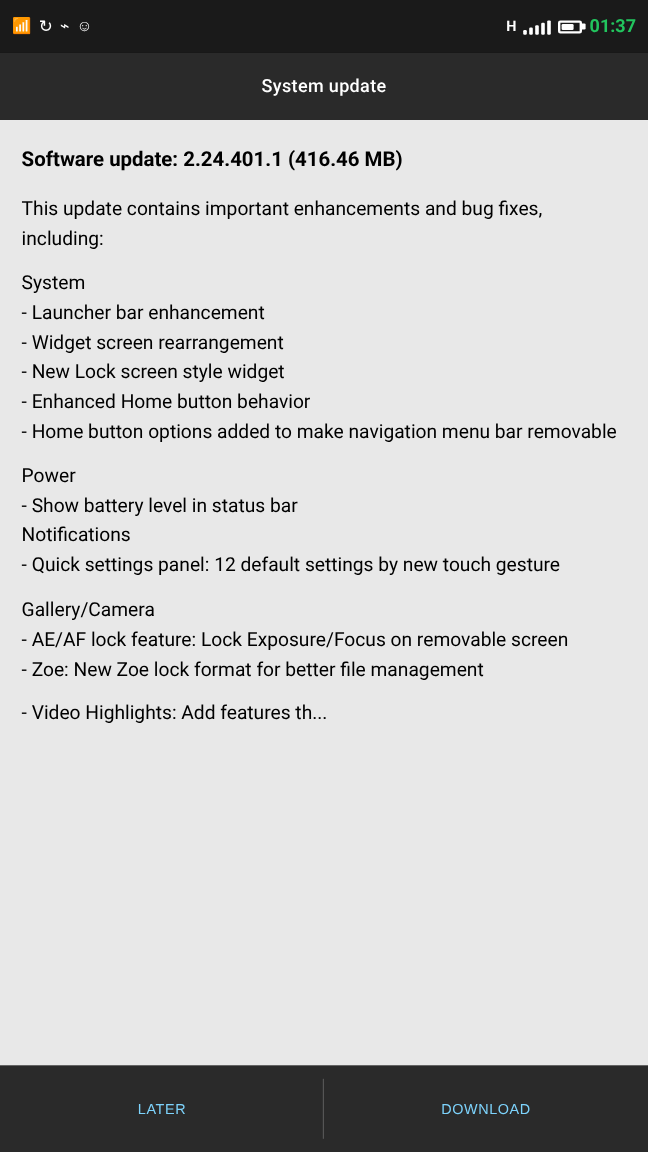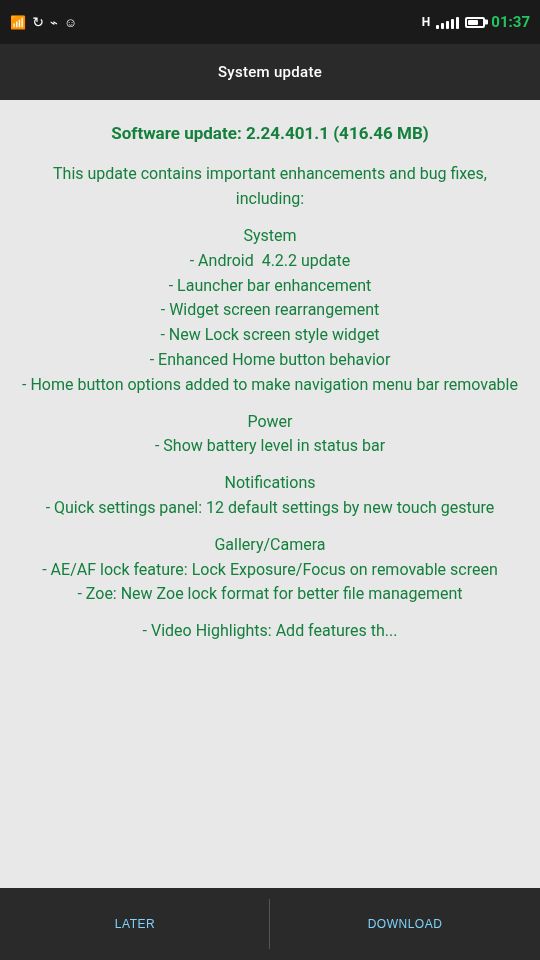--- a/index.html
+++ b/index.html
@@ -71,24 +71,23 @@
     
     #content-area {
       width: 100%;
       height: calc(960px - 44px - 56px - 72px);
       background: #e8e8e8;
       overflow-y: auto;
       padding: 20px 18px;
     }
 
     #update-text {
-      color: #15803d;
+      color: #000000;
       font-size: 16px;
       line-height: 1.55;
-      text-align: center;
     }
 
     
     #bottom-bar {
       width: 100%;
       height: 72px;
       background: #2a2a2a;
       display: flex;
       align-items: center;
       position: absolute;
@@ -202,29 +201,28 @@
 <div id="title-bar">
   <span id="title-text">System update</span>
 </div>
 
 <div id="content-area">
   <div id="update-text">
     <p style="font-weight:bold; font-size:17px; margin-bottom:16px;">Software update: 2.24.401.1 (416.46 MB)</p>
     <p style="margin-bottom:12px;">This update contains important enhancements and bug fixes, including:</p>
 
     <p style="font-weight:normal;">System</p>
-    <p>- Android &nbsp;4.2.2 update</p>
     <p>- Launcher bar enhancement</p>
     <p>- Widget screen rearrangement</p>
     <p>- New Lock screen style widget</p>
     <p>- Enhanced Home button behavior</p>
     <p style="margin-bottom:12px;">- Home button options added to make navigation menu bar removable</p>
 
     <p>Power</p>
-    <p style="margin-bottom:12px;">- Show battery level in status bar</p>
+    <p style="">- Show battery level in status bar</p>
 
     <p>Notifications</p>
     <p style="margin-bottom:12px;">- Quick settings panel: 12 default settings by new touch gesture</p>
 
     <p>Gallery/Camera</p>
     <p>- AE/AF lock feature: Lock Exposure/Focus on removable screen</p>
     <p style="margin-bottom:12px;">- Zoe: New Zoe lock format for better file management</p>
 
     <p>- Video Highlights: Add features th...</p>
   </div>

